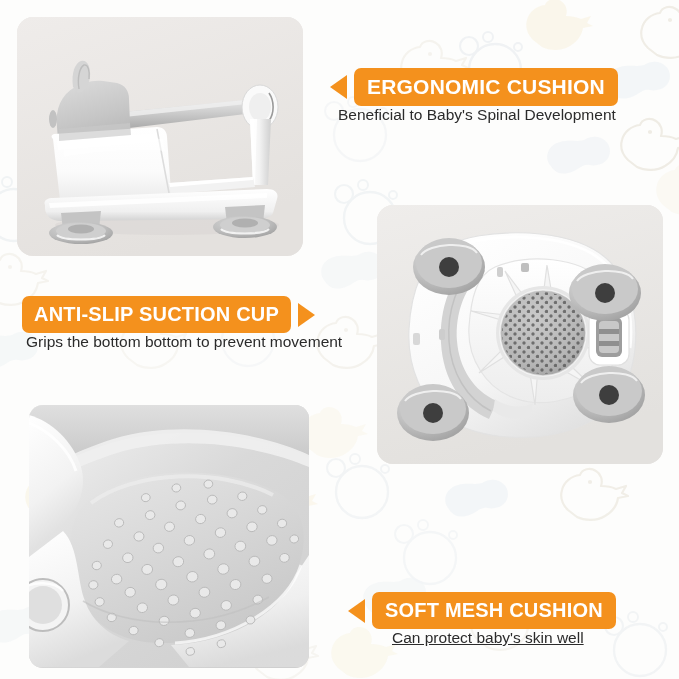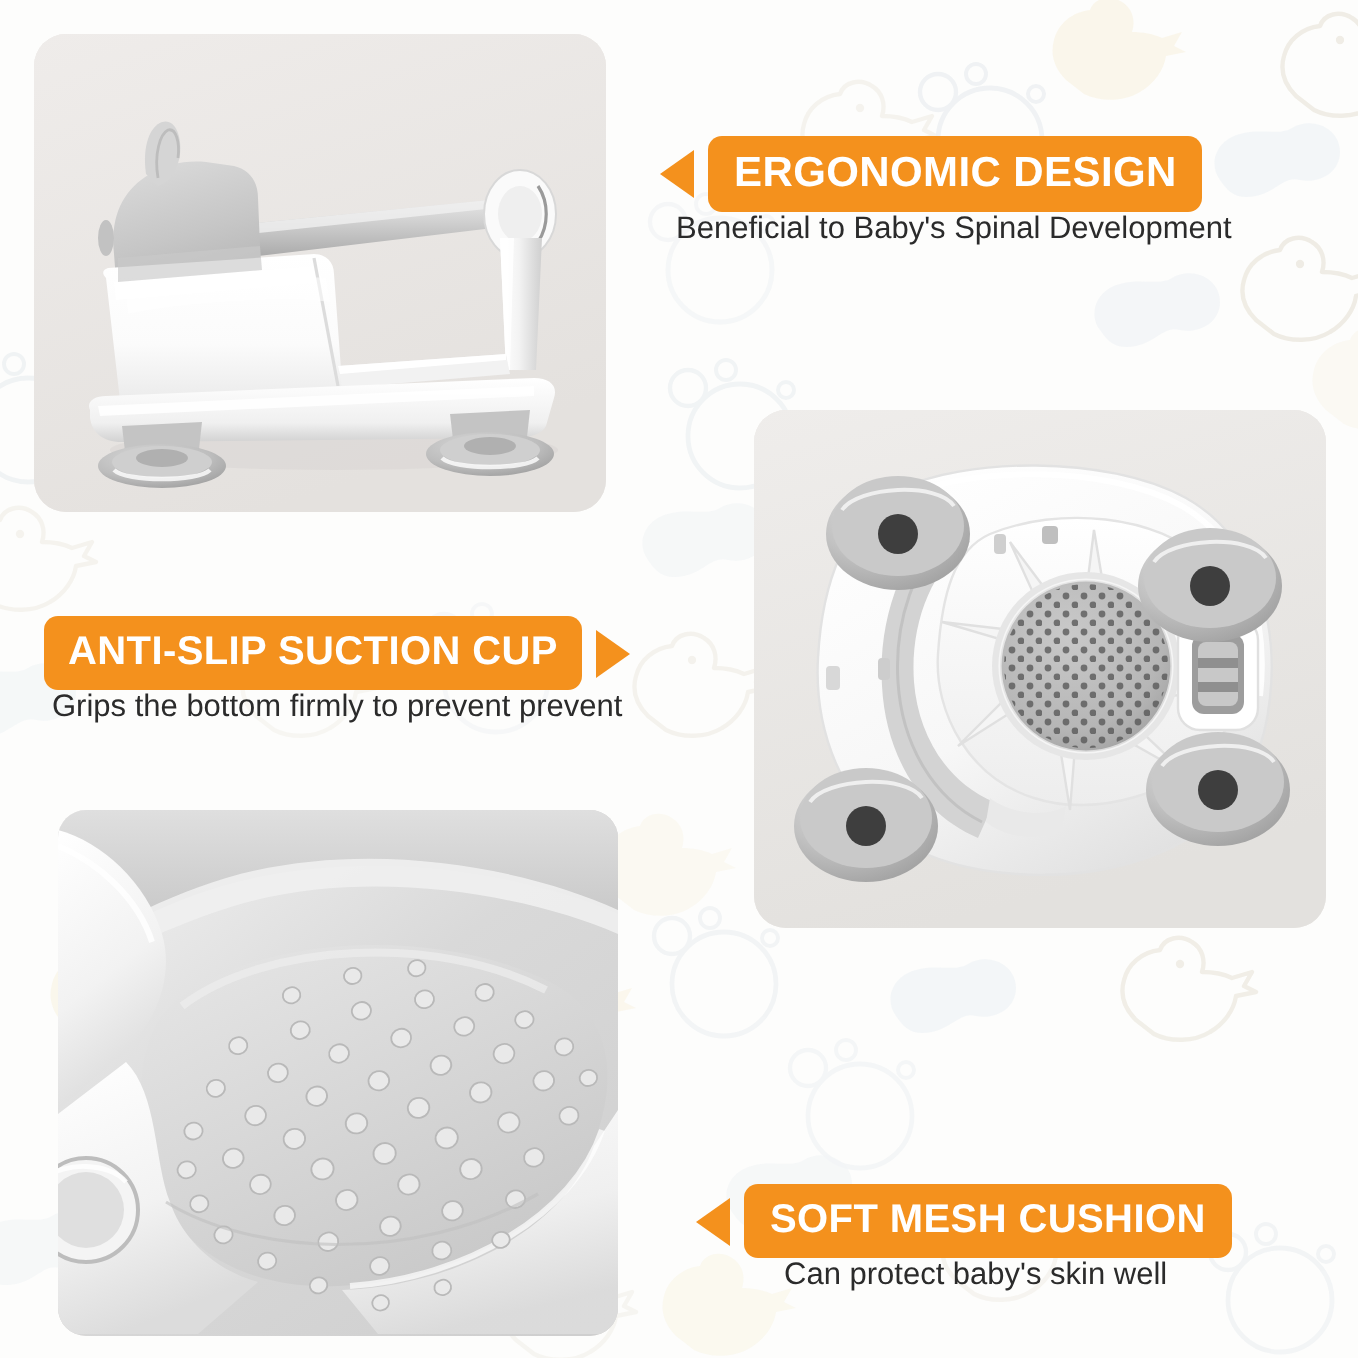--- a/index.html
+++ b/index.html
@@ -67,21 +67,21 @@
     position: absolute;
     z-index: 4;
   }
   #callout-ergonomic {
     left: 330px;
     top: 68px;
     width: 340px;
   }
   #callout-suction {
     left: 22px;
-    top: 308px;
+    top: 296px;
     width: 340px;
   }
   #callout-mesh {
     left: 348px;
     top: 592px;
     width: 320px;
   }
 
   .badge-row {
     display: flex;
@@ -131,20 +131,21 @@
     font-family: "Liberation Sans", sans-serif;
   }
   #callout-ergonomic .subtitle {
     padding-left: 8px;
   }
   #callout-suction .subtitle {
     padding-left: 4px;
   }
   #callout-mesh .subtitle {
     padding-left: 44px;
+    text-decoration: underline;
   }
 </style>
 </head>
 <body>
 
 <div id="stage">
 
   <svg id="bg-pattern" viewBox="0 0 679 679" xmlns="http://www.w3.org/2000/svg">
     <defs>
       <g id="duck-outline">
@@ -534,31 +535,31 @@
         </g>
       </g>
 
       <path d="M54,196 C96,222 176,228 240,192" fill="none" stroke="#c0c0c0" stroke-width="1.6" opacity="0.6"></path>
     </svg>
   </div>
 
   <div class="callout" id="callout-ergonomic">
     <div class="badge-row">
       <span class="arrow arrow-left"></span>
-      <span class="badge">ERGONOMIC DESIGN</span>
+      <span class="badge">ERGONOMIC CUSHION</span>
     </div>
     <div class="subtitle">Beneficial to Baby's Spinal Development</div>
   </div>
 
   <div class="callout" id="callout-suction">
     <div class="badge-row">
       <span class="badge">ANTI-SLIP SUCTION CUP</span>
       <span class="arrow arrow-right"></span>
     </div>
-    <div class="subtitle">Grips the bottom firmly to prevent prevent</div>
+    <div class="subtitle">Grips the bottom bottom to prevent movement</div>
   </div>
 
   <div class="callout" id="callout-mesh">
     <div class="badge-row">
       <span class="arrow arrow-left"></span>
       <span class="badge">SOFT MESH CUSHION</span>
     </div>
     <div class="subtitle">Can protect baby's skin well</div>
   </div>
 

